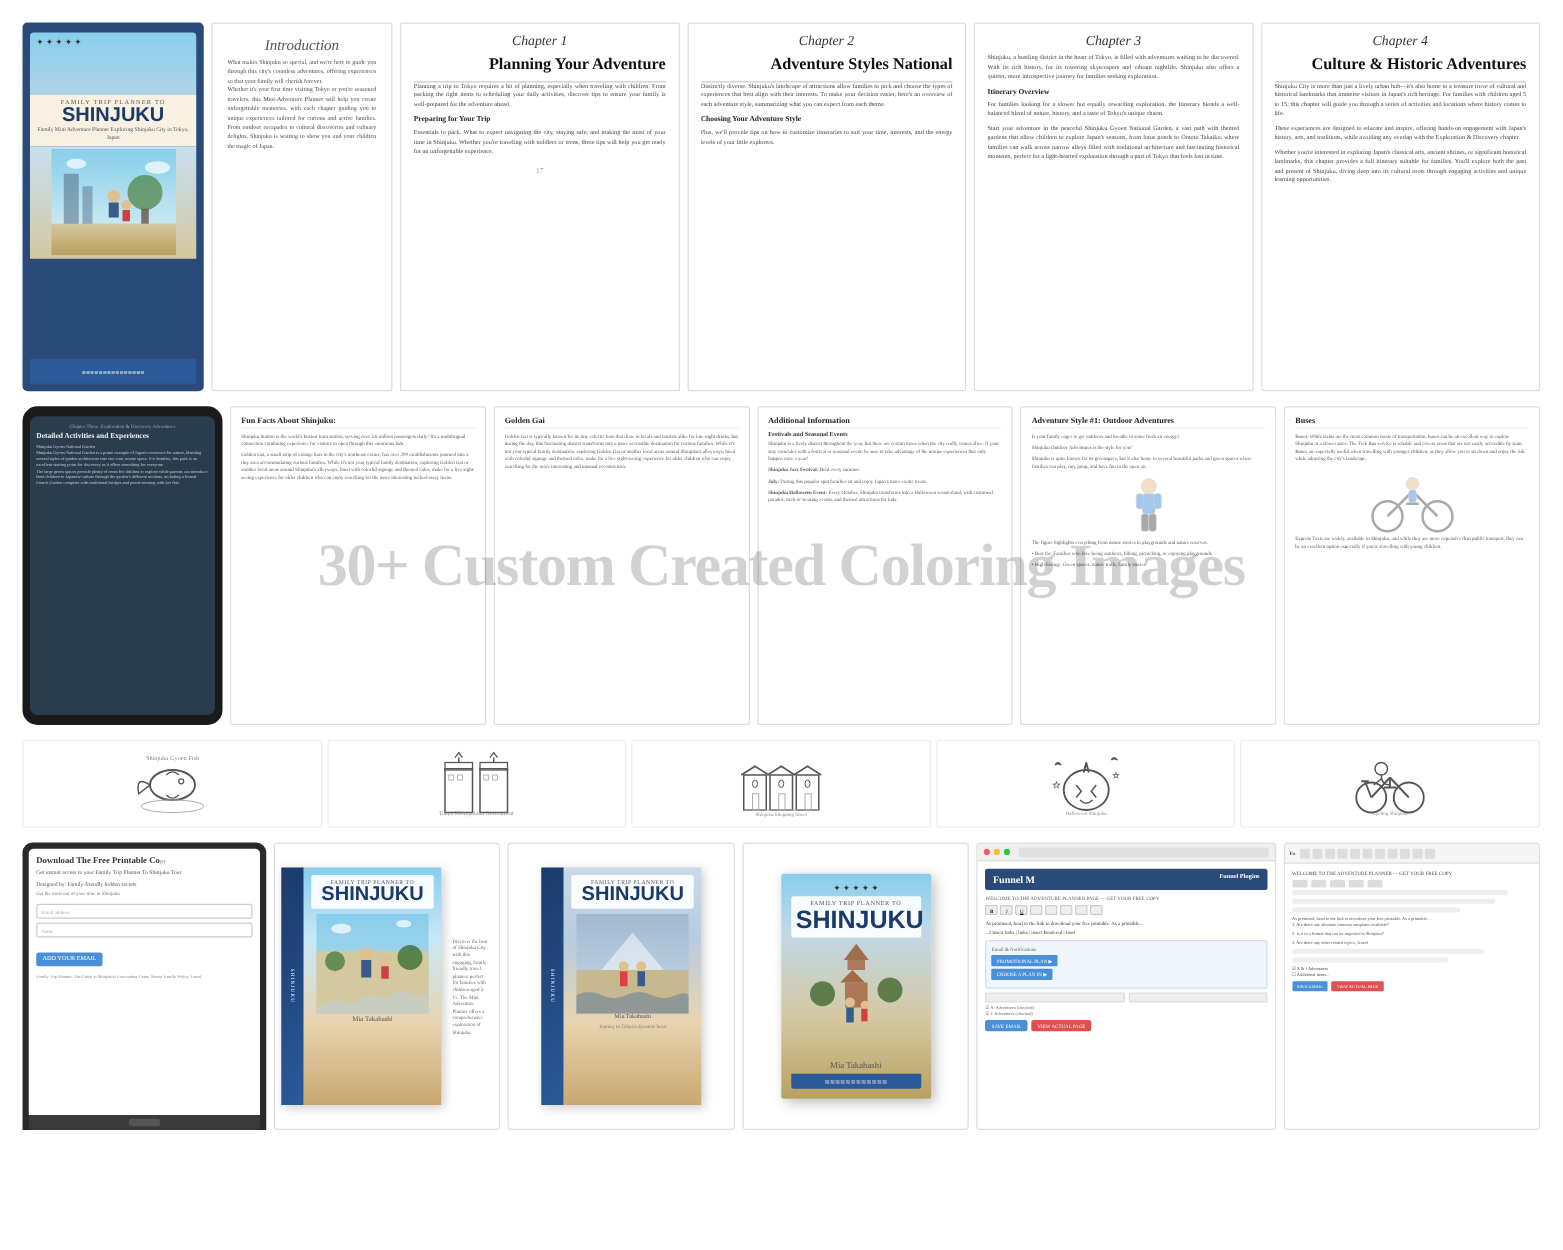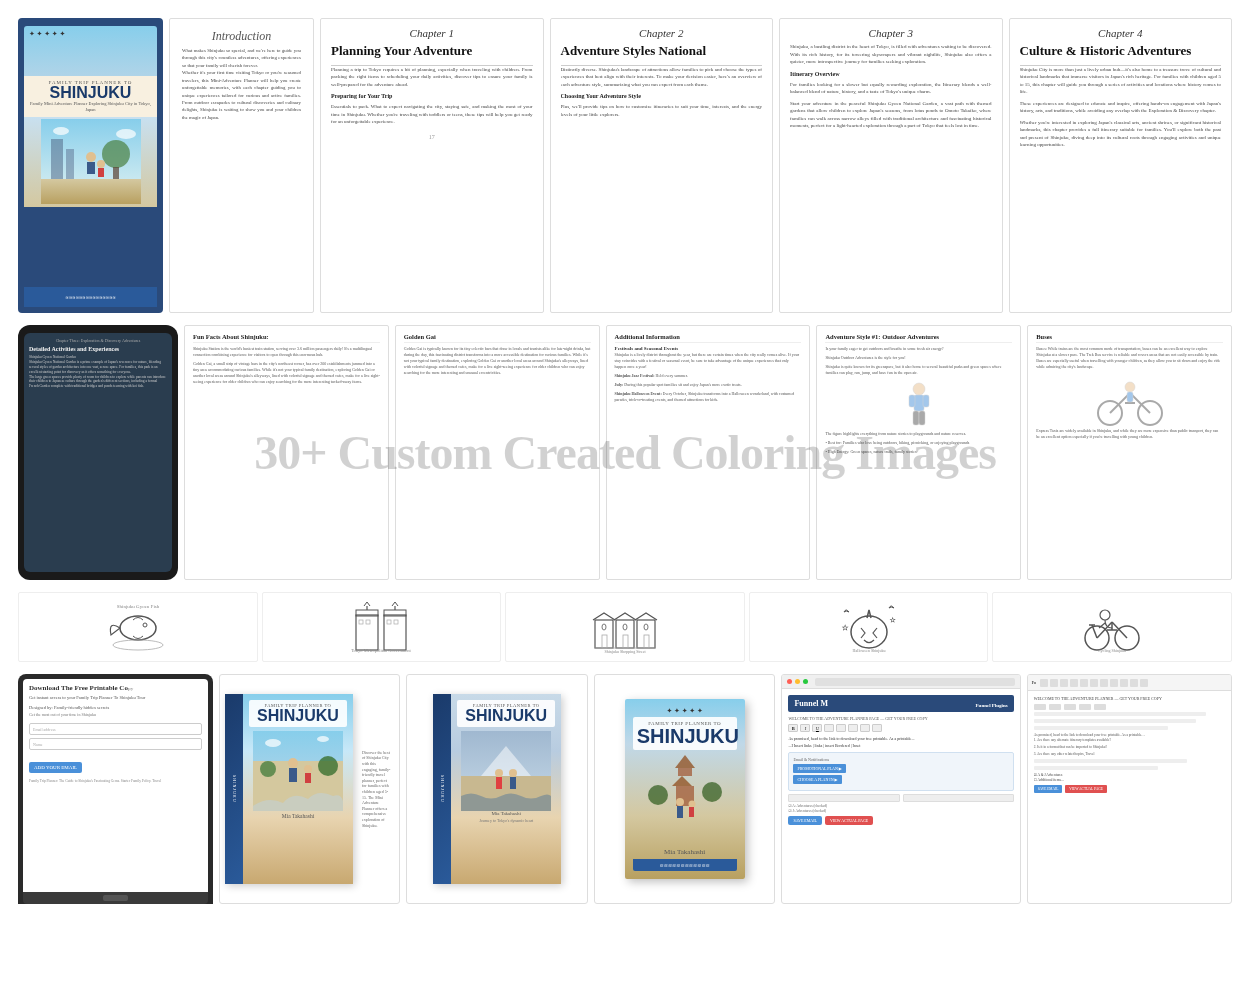--- a/index.html
+++ b/index.html
@@ -132,21 +132,21 @@
       color: #333;
       text-align: center;
       font-style: italic;
       margin-bottom: 4px;
     }
 
     .chapter-title {
       font-size: 13px;
       font-weight: bold;
       color: #111;
-      text-align: left;
+      text-align: right;
       margin-bottom: 0;
       border-bottom: 1px solid #ccc;
       padding-bottom: 5px;
       line-height: 1.3;
     }
 
     .chapter-body-text {
       font-size: 5px;
       color: #444;
       line-height: 1.5;
@@ -947,21 +947,21 @@
       </div>
 
       <div class="website-mockup">
         <div class="website-browser-bar">
           <div class="browser-dot" style="background:#ff5f56;"></div>
           <div class="browser-dot" style="background:#ffbd2e;"></div>
           <div class="browser-dot" style="background:#27c93f;"></div>
           <div style="flex:1;height:8px;background:#e0e0e0;border-radius:2px;margin-left:4px;"></div>
         </div>
         <div class="website-content">
-          <div style="background:#2a4a7a;color:white;padding:4px 6px;font-size:8px;font-weight:bold;border-radius:2px;margin-bottom:4px;display:flex;justify-content:space-between;align-items:flex-end;">
+          <div style="background:#2a4a7a;color:white;padding:4px 6px;font-size:8px;font-weight:bold;border-radius:2px;margin-bottom:4px;display:flex;justify-content:space-between;align-items:flex-start;">
             <span>Funnel M</span>
             <span style="font-size:5px;">Funnel&nbsp;Plugins</span>
           </div>
           <div style="font-size:4px;color:#555;margin-bottom:3px;">WELCOME TO THE ADVENTURE PLANNER PAGE — GET YOUR FREE COPY</div>
 
           <div style="display:flex;gap:2px;margin-bottom:4px;">
             <div style="width:10px;height:8px;background:#eee;border:1px solid #ccc;border-radius:1px;font-size:4px;display:flex;align-items:center;justify-content:center;font-weight:bold;">B</div>
             <div style="width:10px;height:8px;background:#eee;border:1px solid #ccc;border-radius:1px;font-size:4px;display:flex;align-items:center;justify-content:center;font-style:italic;">I</div>
             <div style="width:10px;height:8px;background:#eee;border:1px solid #ccc;border-radius:1px;font-size:4px;display:flex;align-items:center;justify-content:center;text-decoration:underline;">U</div>
             <div style="width:10px;height:8px;background:#eee;border:1px solid #ccc;border-radius:1px;"></div>

